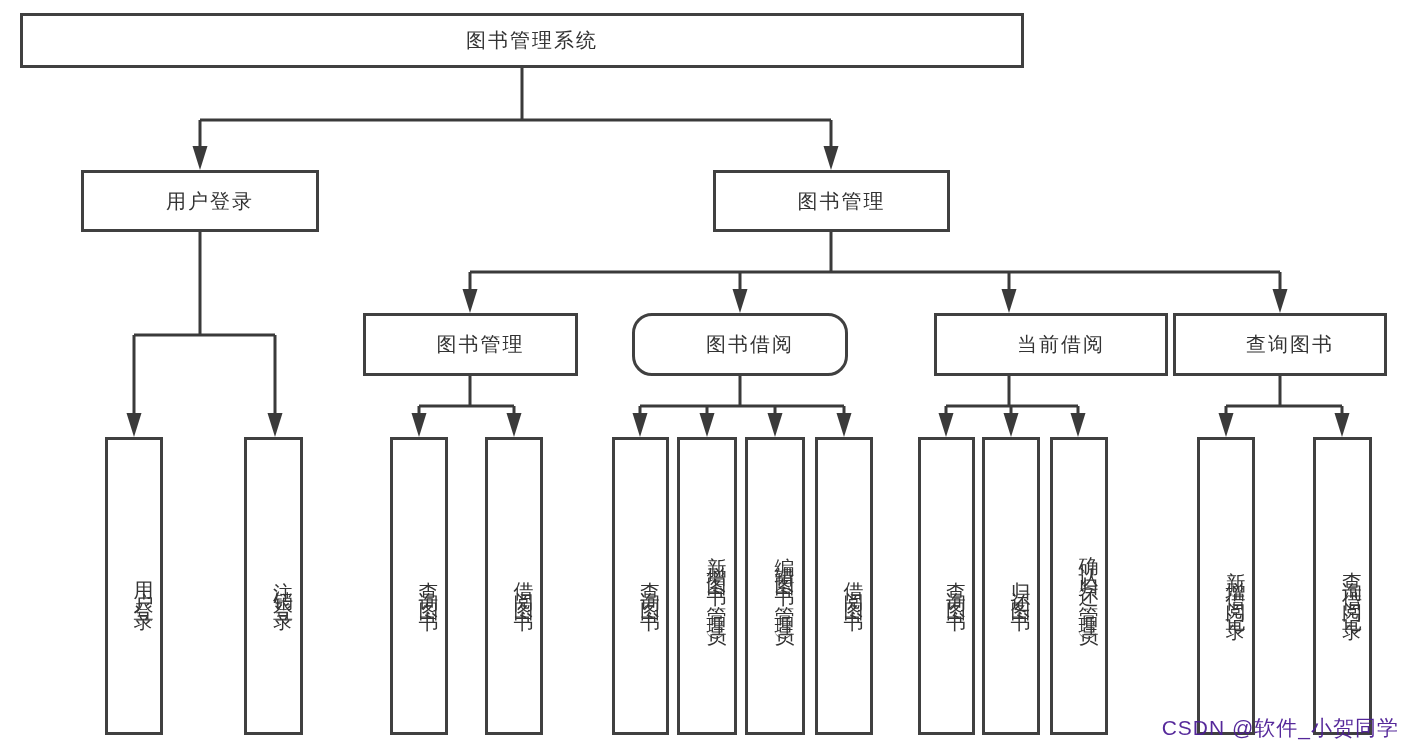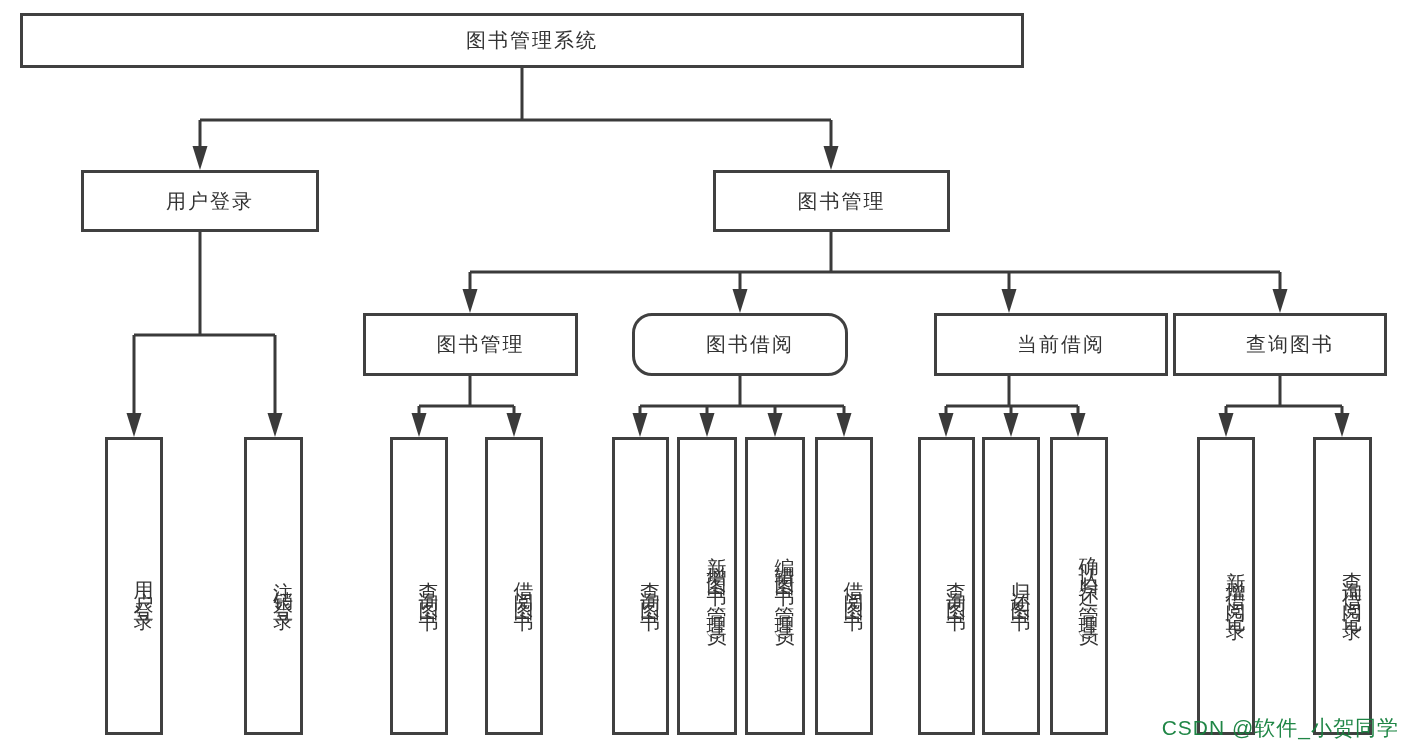--- a/index.html
+++ b/index.html
@@ -66,21 +66,21 @@
   .lf10 { left: 982px;  width: 58px; }
   .lf11 { left: 1050px; width: 58px; }
   .lf12 { left: 1197px; width: 58px; }
   .lf13 { left: 1313px; width: 59px; }
   .watermark {
     position: absolute;
     right: 6px;
     bottom: 5px;
     font-size: 21px;
     letter-spacing: 1px;
-    color: #15803d;
+    color: #4c1d95;
     opacity: 0.95;
     white-space: nowrap;
   }
 </style>
 </head>
 <body>
 
 <div class="stage">
 
   <svg class="connectors" width="1405" height="747" viewBox="0 0 1405 747">

